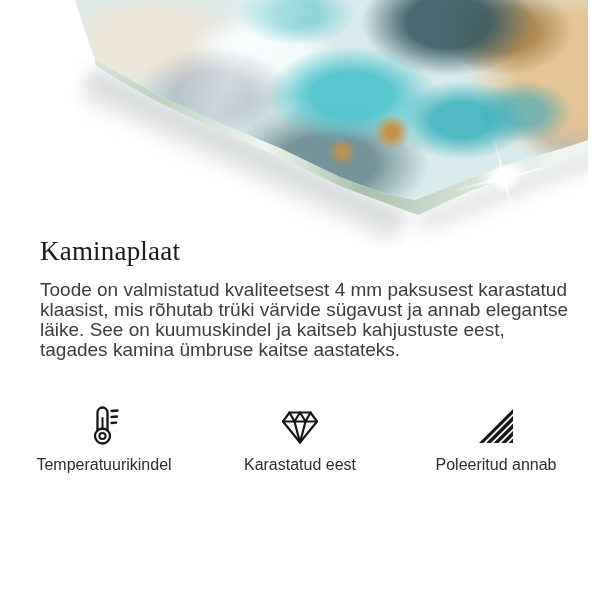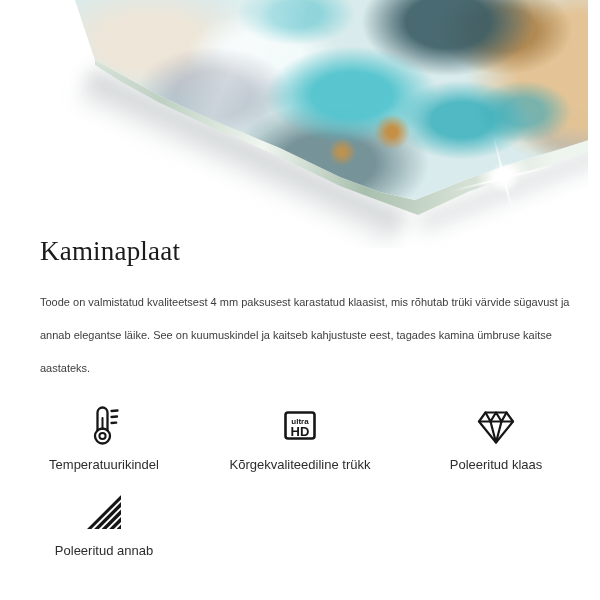--- a/index.html
+++ b/index.html
@@ -53,28 +53,28 @@
     background:radial-gradient(circle,rgba(255,255,255,1) 0 18%,rgba(255,255,255,0) 70%);}
   .sparkle .ray-h{position:absolute;left:-55px;top:-1px;width:110px;height:2px;
     background:linear-gradient(90deg,rgba(255,255,255,0),rgba(255,255,255,.95) 40%,#fff 50%,rgba(255,255,255,.95) 60%,rgba(255,255,255,0));}
   .sparkle .ray-v{position:absolute;left:-1px;top:-42px;width:2px;height:84px;
     background:linear-gradient(180deg,rgba(255,255,255,0),rgba(255,255,255,.95) 40%,#fff 50%,rgba(255,255,255,.95) 60%,rgba(255,255,255,0));}
 
   
   .content{position:absolute;left:40px;top:233px;width:532px;}
   .title{margin:0;font-family:"Liberation Serif","DejaVu Serif",serif;font-weight:400;
          font-size:27px;line-height:37px;color:#1b1b1b;letter-spacing:.2px;}
-  .desc{margin:16px 0 0;font-size:11px;line-height:33px;color:#3d3d3d;}
+  .desc{margin:10px 0 0;font-size:19px;line-height:20px;color:#3d3d3d;}
 
   
   .features{position:absolute;left:6px;top:403px;width:588px;
             display:grid;grid-template-columns:repeat(3,1fr);row-gap:17px;}
   .feature{display:flex;flex-direction:column;align-items:center;}
   .feature svg{display:block;}
-  .flabel{margin-top:8px;font-size:13px;line-height:15px;color:#2d2d2d;text-align:center;}
+  .flabel{margin-top:8px;font-size:16px;line-height:15px;color:#2d2d2d;text-align:center;}
 </style>
 </head>
 <body>
 
 <div class="page">
 
   <div class="hero">
     <div class="shadow shadow-left"></div>
     <div class="shadow shadow-right"></div>
     <div class="glass-edge"></div>
@@ -99,38 +99,30 @@
         <circle cx="21.5" cy="33" r="7.5"></circle>
         <circle cx="21.5" cy="33" r="3.1" stroke-width="2"></circle>
         <line x1="21.5" y1="15" x2="21.5" y2="26" stroke-width="2"></line>
         <line x1="30.5" y1="8" x2="36.5" y2="7.5"></line>
         <line x1="30.5" y1="14" x2="36" y2="13.5"></line>
         <line x1="30.5" y1="20" x2="35.2" y2="19.6"></line>
       </svg>
       <div class="flabel">Temperatuurikindel</div>
     </div>
 
-    <div class="feature">
-      <svg width="46" height="46" viewBox="0 0 46 46" fill="none">
-        <rect x="8.5" y="9.5" width="29" height="26" rx="2.5" stroke="#161616" stroke-width="2.6"></rect>
-        <text x="23" y="20.5" text-anchor="middle" fill="#161616" font-family="Liberation Sans, sans-serif" font-size="8" font-weight="700">ultra</text>
-        <text x="23" y="32.5" text-anchor="middle" fill="#161616" font-family="Liberation Sans, sans-serif" font-size="13" font-weight="800">HD</text>
-      </svg>
-      <div class="flabel">Kõrgekvaliteediline trükk</div>
-    </div>
 
 
     <div class="feature">
       <svg width="46" height="46" viewBox="0 0 46 46" fill="none" stroke="#161616" stroke-width="2.2" stroke-linecap="round" stroke-linejoin="round">
         <path d="M12.5,9.5 L33.5,9.5 L40,18.5 L23,39.5 L6,18.5 Z"></path>
         <line x1="6" y1="18.5" x2="40" y2="18.5"></line>
         <path d="M12.5,9.5 L17.5,18.5 L23,9.5 L28.5,18.5 L33.5,9.5"></path>
         <path d="M17.5,18.5 L23,39.5 L28.5,18.5"></path>
       </svg>
-      <div class="flabel">Poleeritud klaas</div>
+      <div class="flabel">Karastatud eest</div>
     </div>
 
     <div class="feature">
       <svg width="46" height="46" viewBox="0 0 46 46">
         <defs>
           <clipPath id="pe-clip">
               <polygon points="6,40 40,6 40,40"></polygon>
             </clipPath>
         </defs>
         <g clip-path="url(#pe-clip)" stroke="#161616" stroke-width="3.4">

